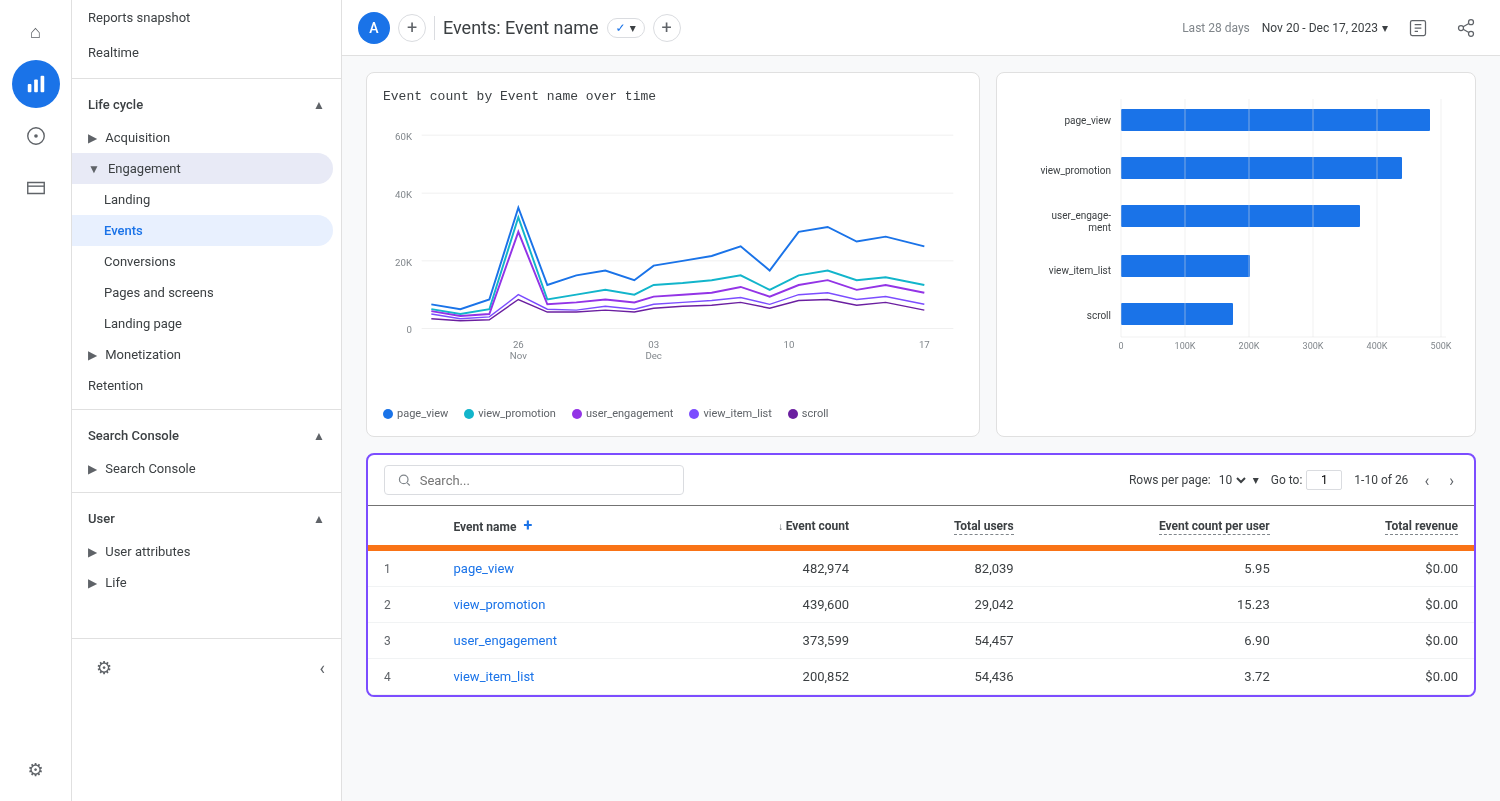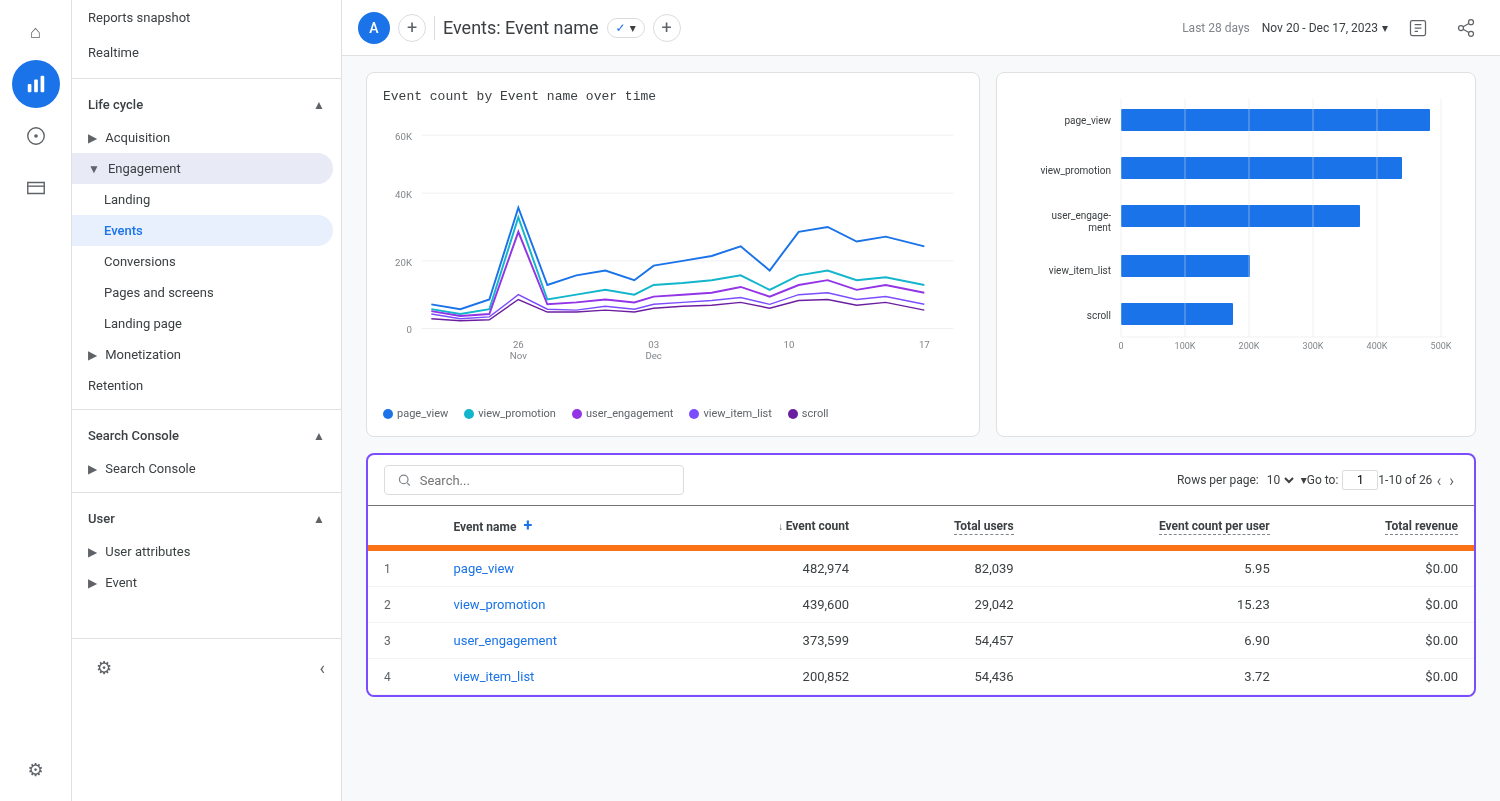--- a/index.html
+++ b/index.html
@@ -46,21 +46,21 @@
     .chart-card { background: #fff; border-radius: 8px; border: 1px solid #e0e0e0; padding: 16px; }
     .chart-card.line { flex: 1; }
     .chart-card.bar { flex: 0 0 480px; }
     .chart-title { font-size: 13px; font-weight: 500; color: #3c4043; margin-bottom: 12px; font-family: Liberation Mono, monospace; }
 
     
     .table-section { background: #fff; border-radius: 8px; border: 2px solid #7c4dff; padding: 0; overflow: hidden; }
     .table-toolbar { display: flex; align-items: center; justify-content: space-between; padding: 10px 16px; border-bottom: 1px solid #737373; }
     .search-box { display: flex; align-items: center; gap: 8px; border: 1px solid #dadce0; border-radius: 4px; padding: 6px 12px; width: 300px; }
     .search-box input { border: none; outline: none; font-size: 13px; color: #3c4043; width: 100%; background: transparent; }
-    .table-pagination { display: flex; align-items: center; font-size: 12px; color: #3c4043; }
+    .table-pagination { display: flex; align-items: center; gap: 12px; font-size: 12px; color: #3c4043; }
     .rows-per-page { display: flex; align-items: center; gap: 4px; }
     .rows-select { border: none; font-size: 12px; color: #3c4043; outline: none; cursor: pointer; background: transparent; }
     .goto { display: flex; align-items: center; gap: 4px; }
     .goto input { width: 36px; border: 1px solid #dadce0; border-radius: 2px; text-align: center; font-size: 12px; padding: 2px; }
     .page-info { font-size: 12px; color: #3c4043; }
     .nav-arrow { cursor: pointer; color: #5f6368; font-size: 16px; padding: 4px; }
 
     
     table { width: 100%; border-collapse: collapse; }
     thead th { padding: 10px 16px; text-align: right; font-size: 12px; font-weight: 700; color: #3c4043; border-bottom: 6px solid #f97316; white-space: nowrap; }
@@ -164,21 +164,21 @@
   <div class="sidebar-section-header">
     <span>User</span>
     <span class="collapse-icon">▲</span>
   </div>
   <div class="sidebar-item" style="padding-left:16px;">
     <span class="chevron">▶</span>
     <span>User attributes</span>
   </div>
   <div class="sidebar-item" style="padding-left:16px;">
     <span class="chevron">▶</span>
-    <span>Event</span>
+    <span>Life</span>
   </div>
 
   <div style="flex:1; min-height:40px;"></div>
 
   <div style="display:flex; align-items:center; justify-content:space-between; padding:12px 16px; border-top:1px solid #e0e0e0;">
     <div class="nav-icon" style="font-size:18px; width:32px; height:32px;">⚙</div>
     <div style="font-size:18px; color:#5f6368; cursor:pointer;">‹</div>
   </div>
 </div>
 

